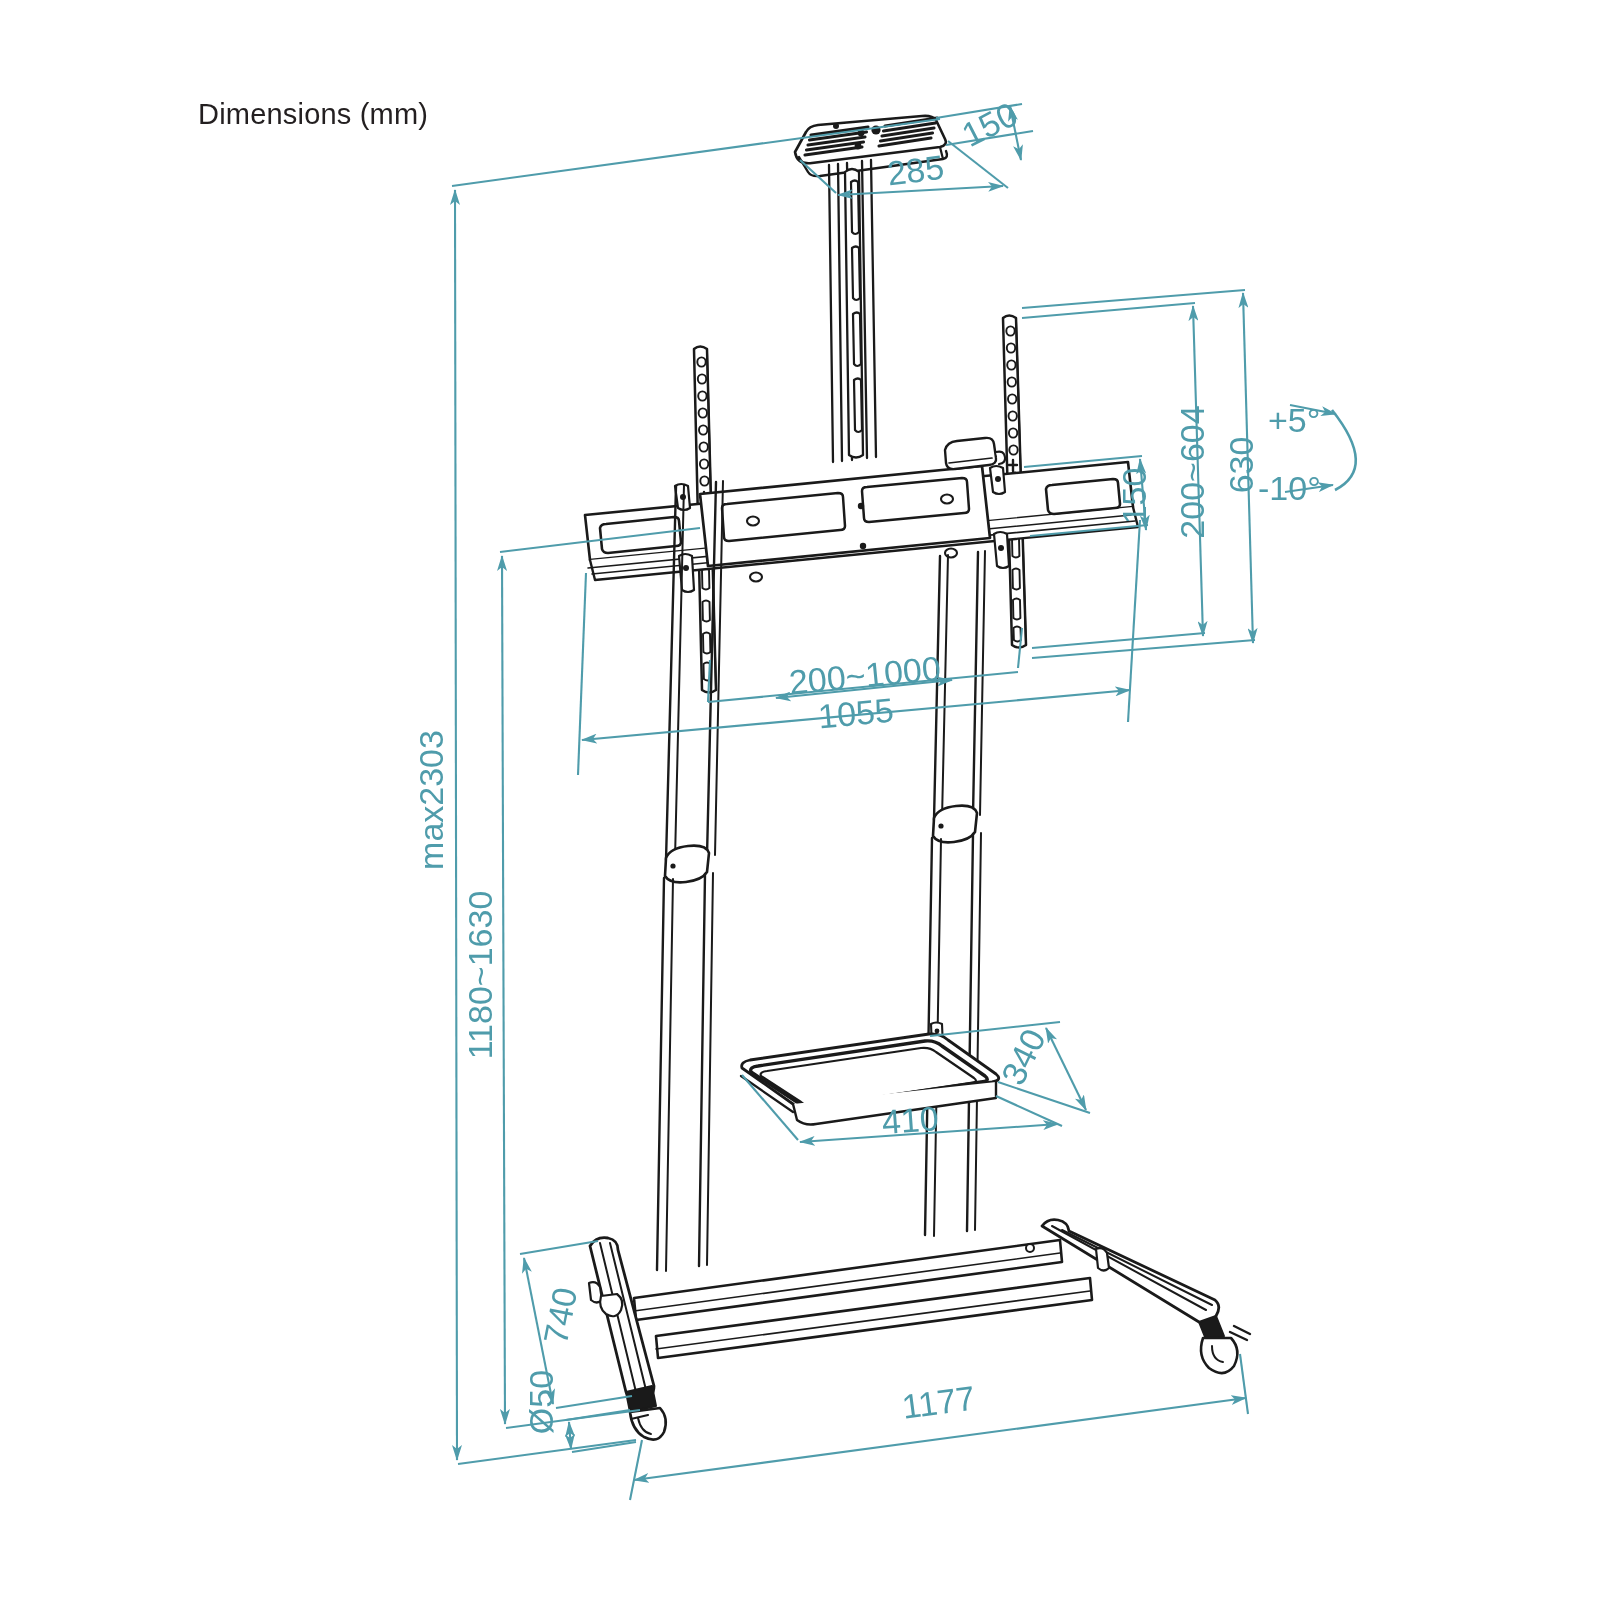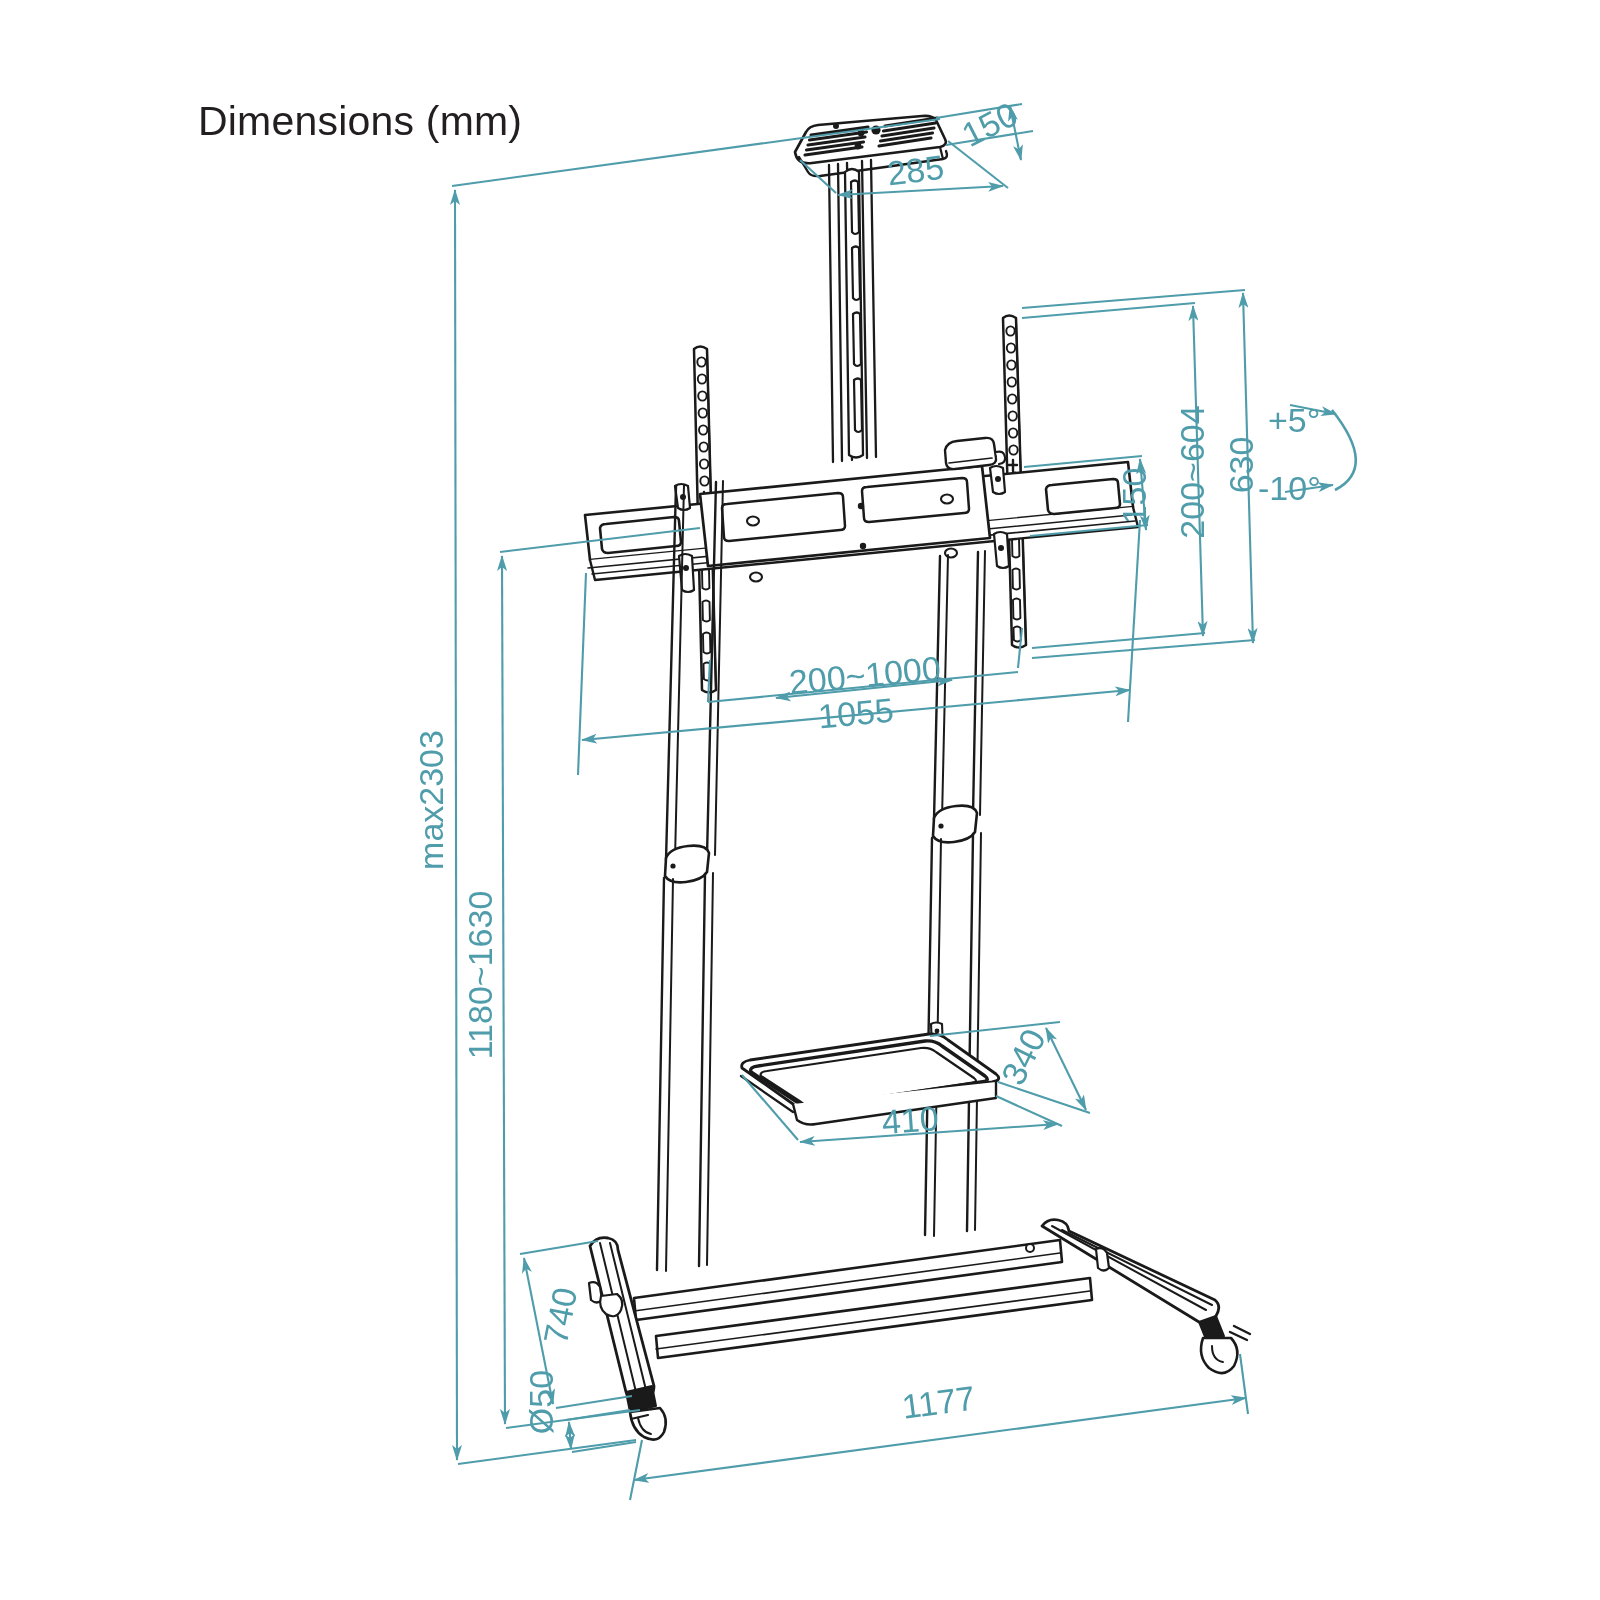--- a/index.html
+++ b/index.html
@@ -25,21 +25,21 @@
     position: absolute;
     left: 0; top: 0;
     width: 1600px;
     height: 1600px;
     display: block;
   }
   .title-text {
     position: absolute;
     left: 198px;
     top: 98px;
-    font-size: 41px;
+    font-size: 29px;
     color: #231f20;
     letter-spacing: 0.2px;
     white-space: nowrap;
     font-weight: 400;
   }
   
   text.dim {
     font-family: "Liberation Sans", "DejaVu Sans", sans-serif;
     fill: #4f9cab;
     font-size: 34px;

